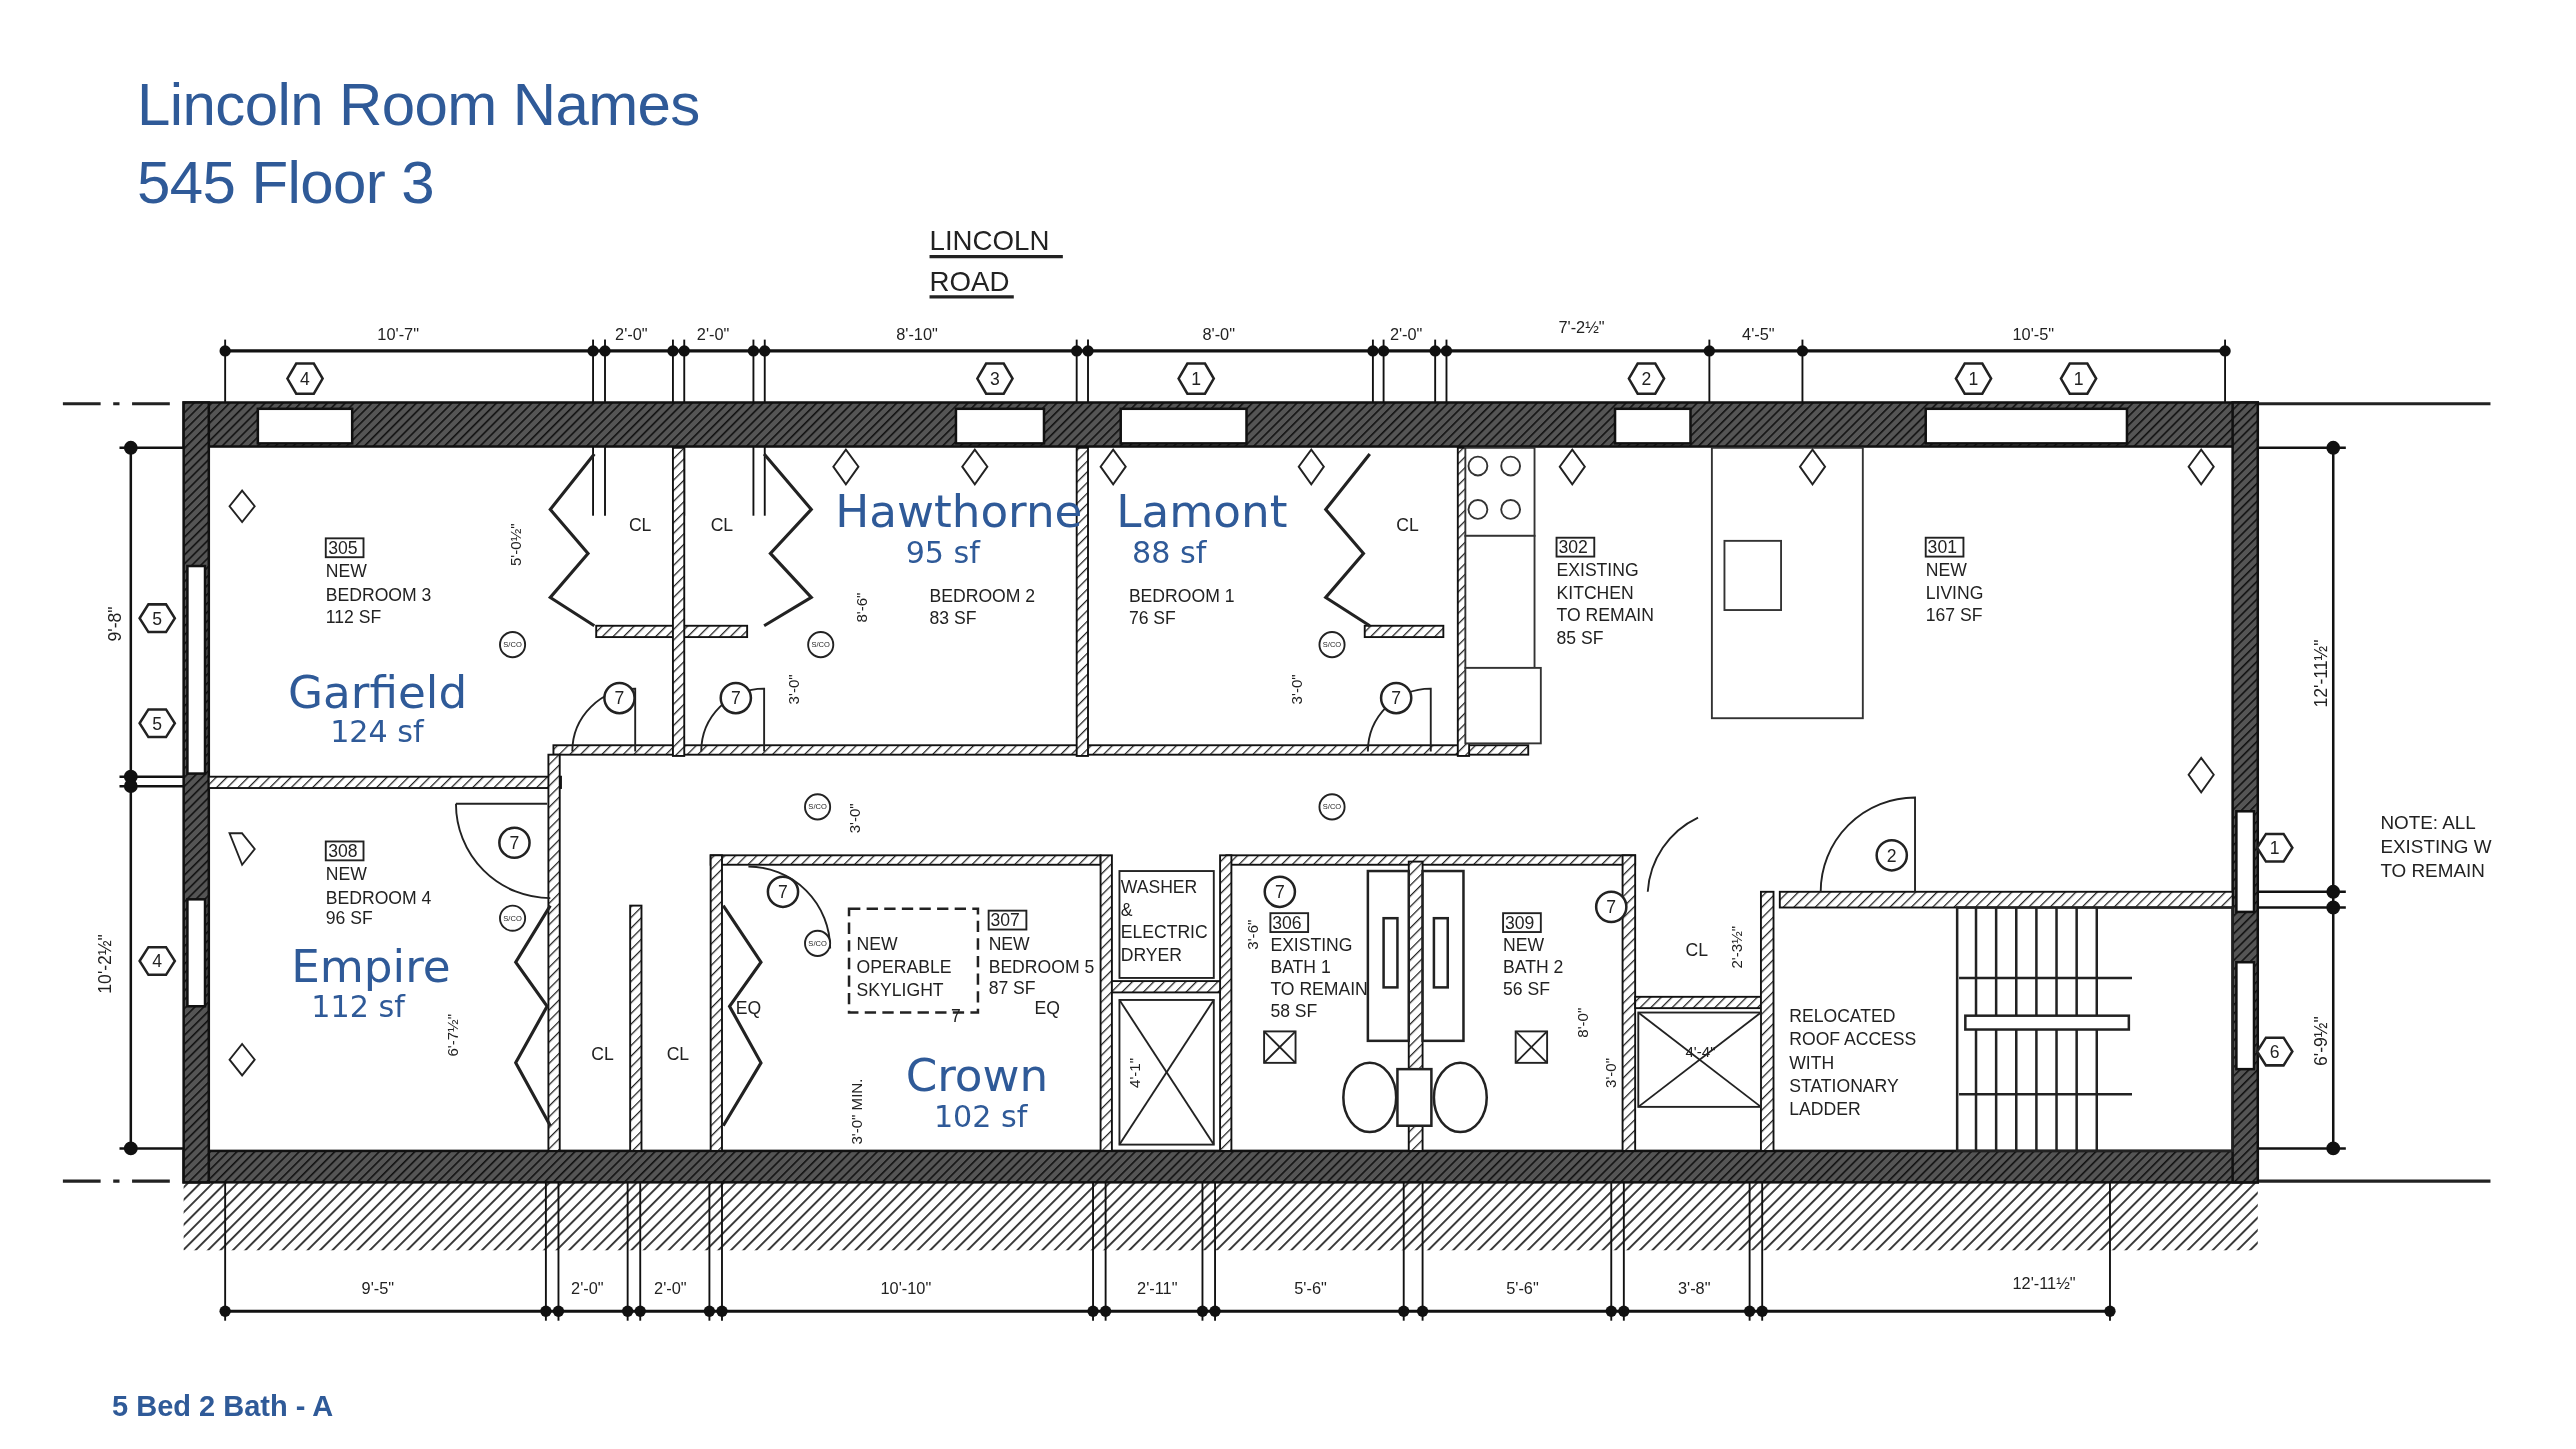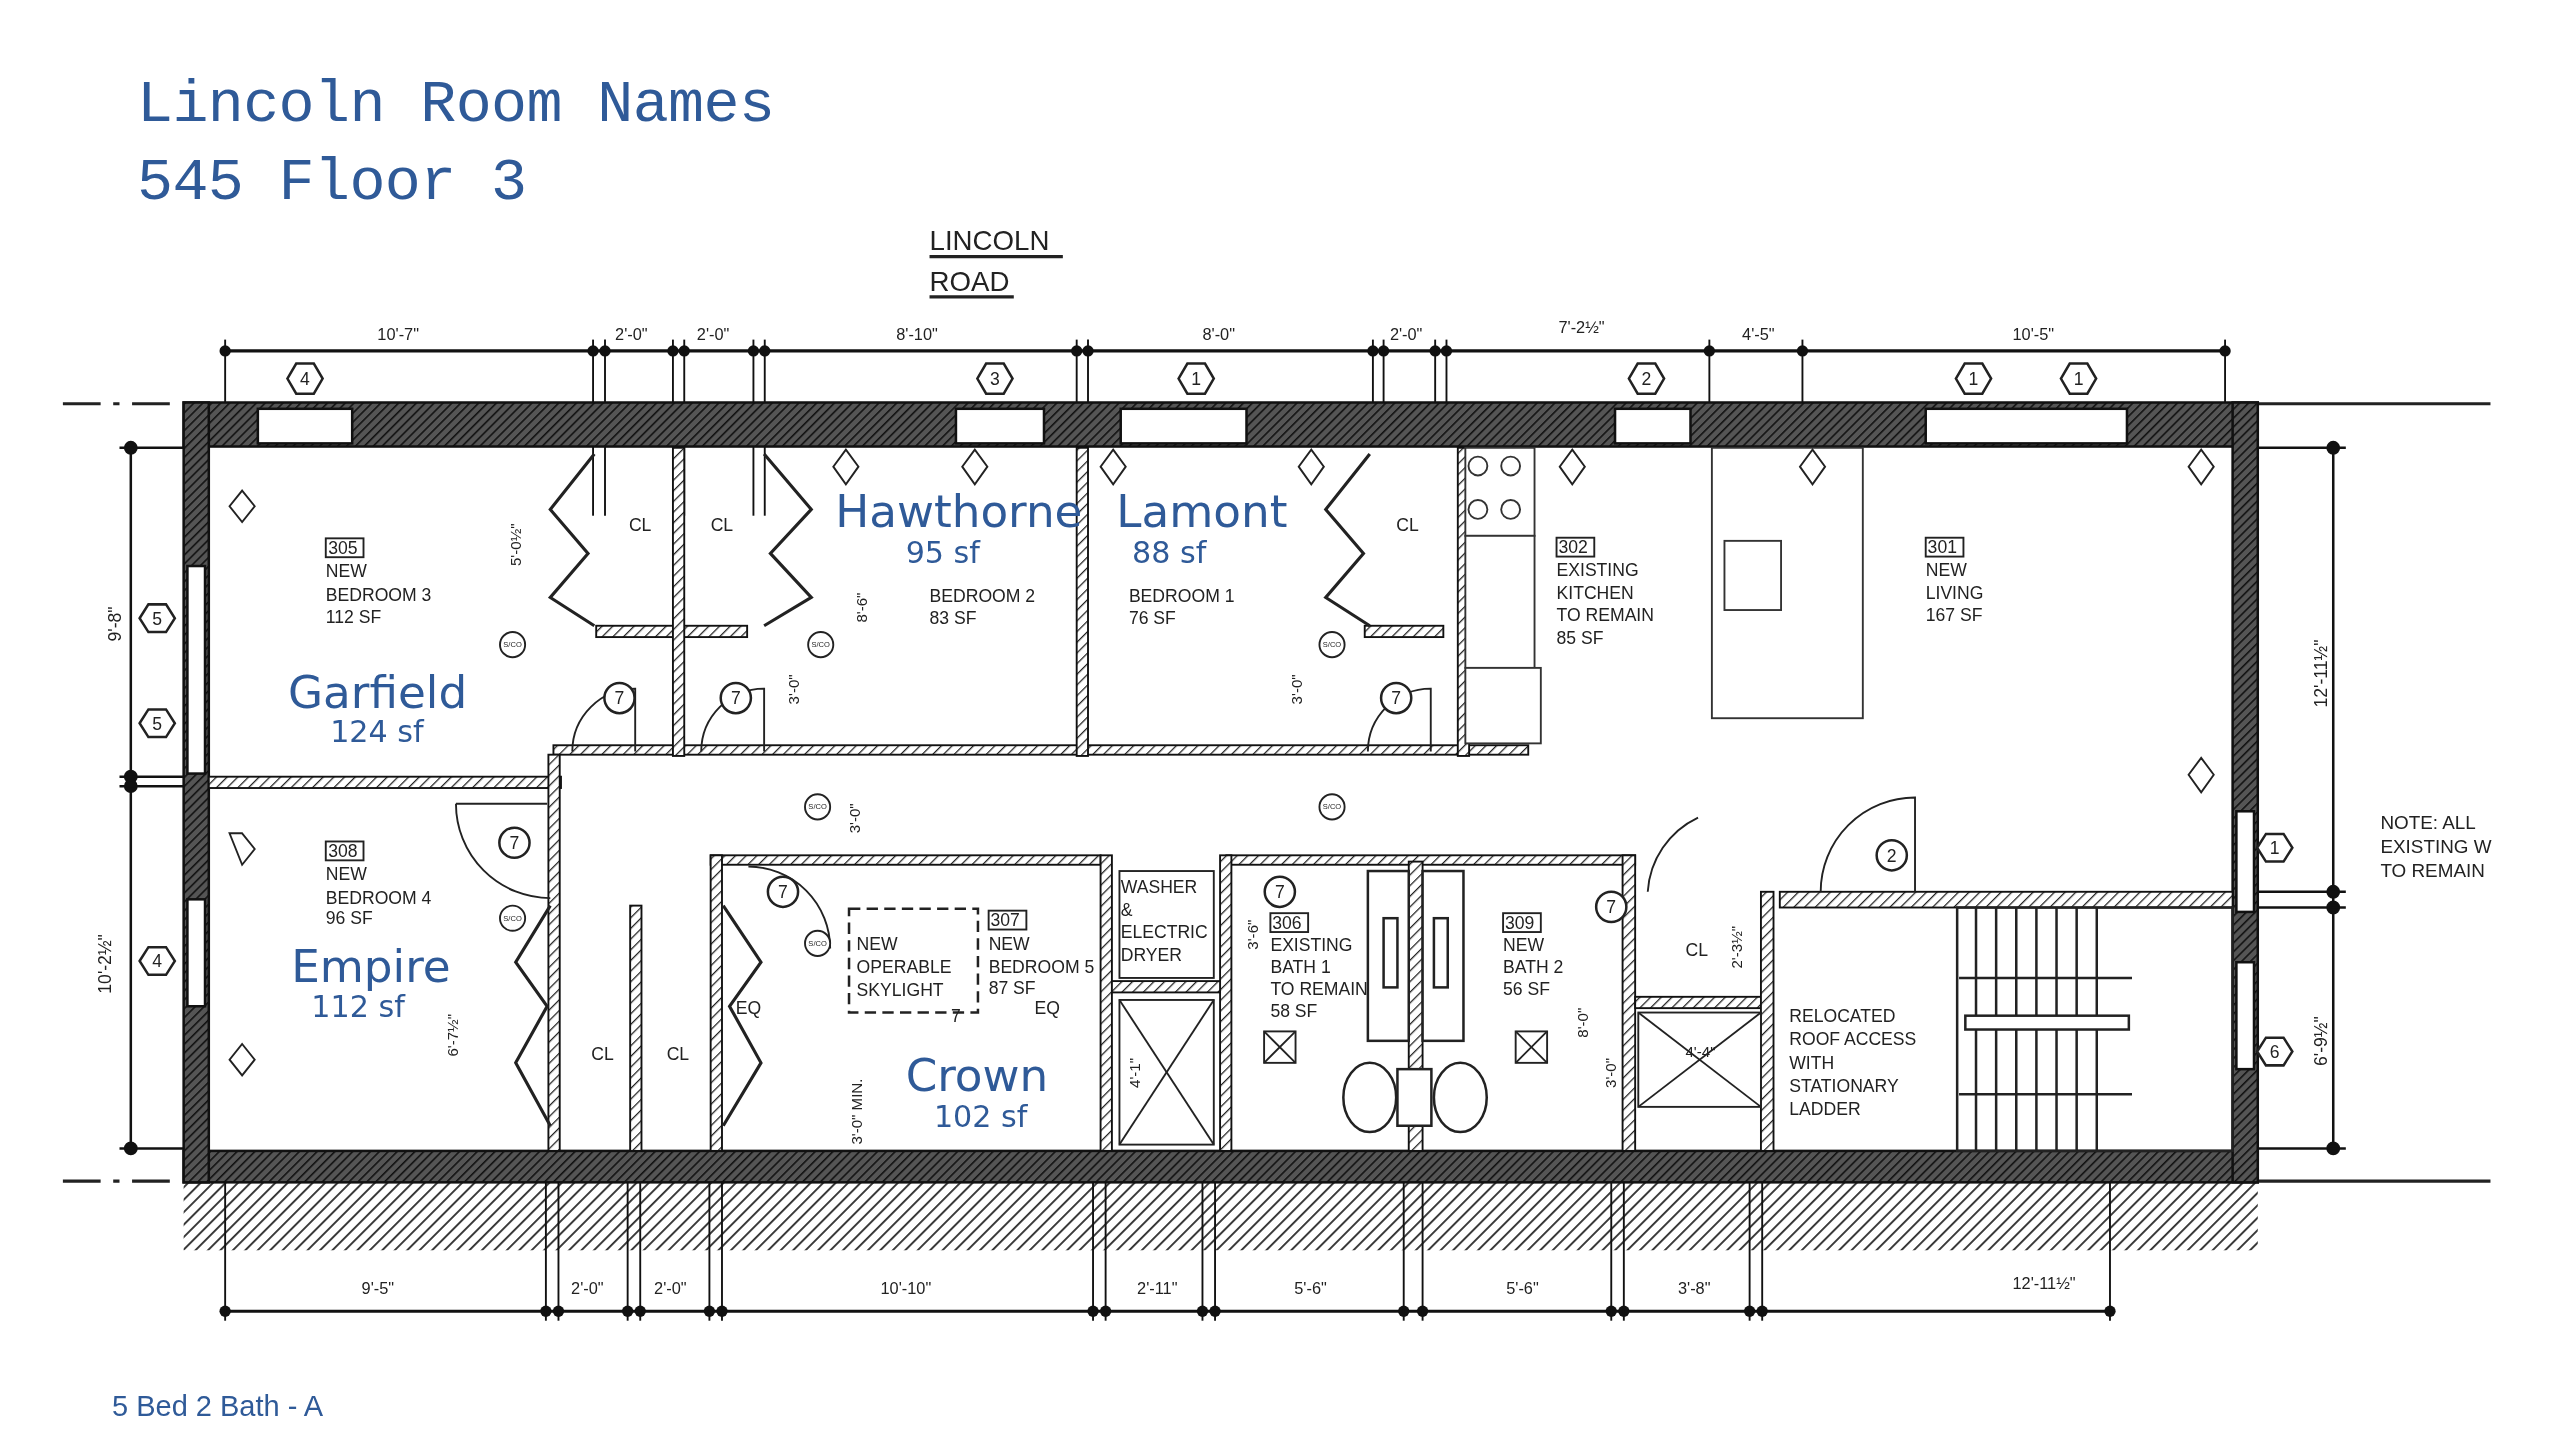--- a/index.html
+++ b/index.html
@@ -1,23 +1,23 @@
 <!DOCTYPE html>
 <html style="font-size:10px"><head>
 <meta charset="utf-8">
 <style>
   html, body { margin: 0; padding: 0; background: #ffffff; }
   body { width: 2576px; height: 1449px; position: relative; overflow: hidden;
          font-family: "DejaVu Sans", sans-serif; }
-  .title { position: absolute; left: 137px; color: #2f5a98; font-family: Liberation Mono, monospace;
+  .title { position: absolute; left: 137px; color: #2f5a98; font-family: Liberation Sans, sans-serif;
            font-size: 60px; line-height: 1; letter-spacing: -0.6px; }
   #title-line1 { top: 75px; }
   #title-line2 { top: 153px; }
   #footer { position: absolute; left: 112px; top: 1390px; color: #2f5a98;
-            font-family: "Liberation Sans", sans-serif; font-size: 29px; font-weight: normal; }
+            font-family: "Liberation Sans", sans-serif; font-size: 29px; font-weight: bold; }
   svg#plan { position: absolute; left: 0; top: 0; }
   .cad { font-family: "Liberation Sans Narrow", "Liberation Sans", sans-serif; fill: #222; }
   .roomname { font-family: "DejaVu Sans", sans-serif; fill: #2f5a98; }
   .roomsf { font-family: "DejaVu Sans", sans-serif; fill: #2f5a98; }
 </style>
 </head>
 <body>
 
 <div class="title" id="title-line1">Lincoln Room Names</div>
 <div class="title" id="title-line2">545 Floor 3</div>

